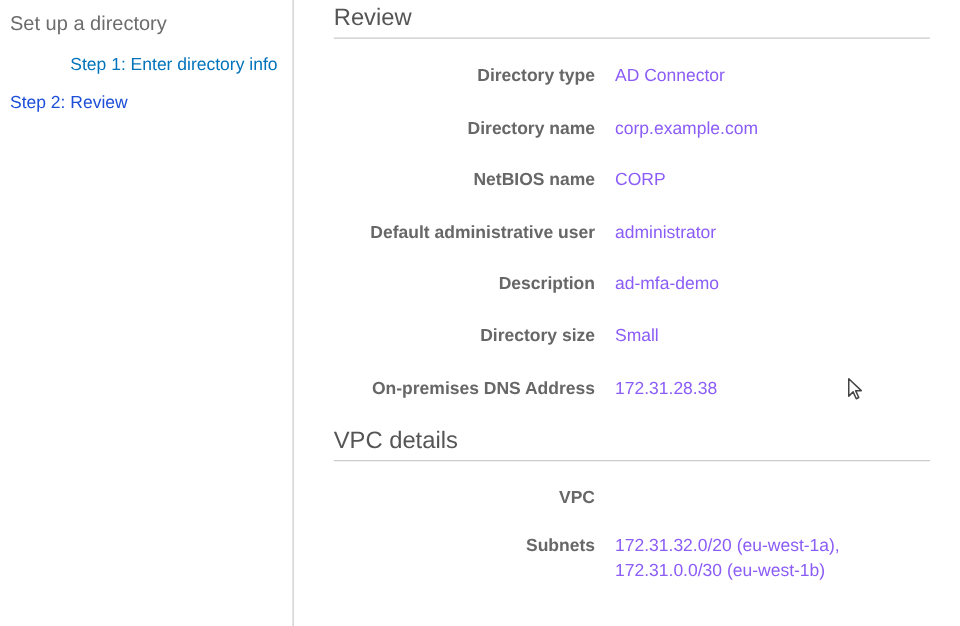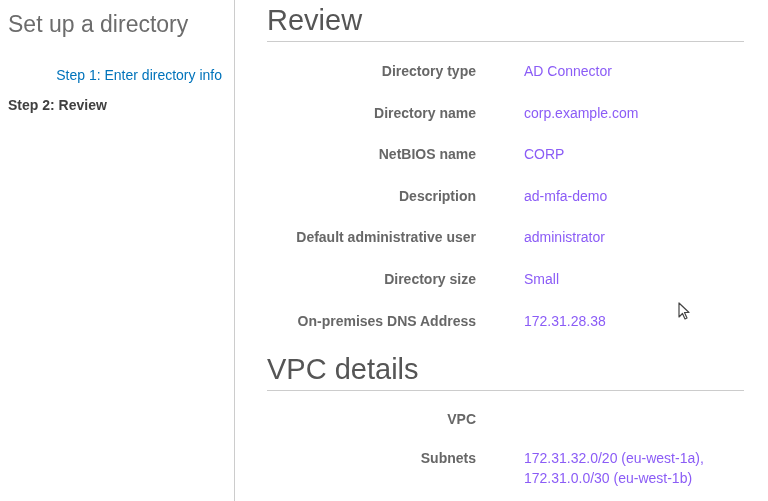--- a/index.html
+++ b/index.html
@@ -20,63 +20,62 @@
       display: flex;
       height: 100%;
     }
     .sidebar {
       width: 235px;
       padding: 10px 12px 0 8px;
       border-right: 1px solid #ccc;
       flex-shrink: 0;
     }
     .sidebar-title {
-      font-size: 23px;
+      font-size: 16px;
       font-weight: 400;
       color: #6c6c6c;
-      margin: 0 0 28px 0;
+      margin: 0 0 13px 0;
       line-height: 1.25;
     }
     .wizard-step {
       font-size: 14px;
       margin: 0 0 14px 0;
       cursor: pointer;
     }
     .wizard-step.link {
       color: #0073bb;
       text-align: right;
     }
     .wizard-step.active {
-      color: #404040;
-      font-weight: bold;
+      color: #1d4ed8;
+      font-weight: normal;
     }
     .main {
       flex: 1;
       padding: 4px 24px 0 32px;
       overflow: hidden;
     }
     .section-title {
-      font-size: 29px;
+      font-size: 19px;
       font-weight: 400;
       color: #555;
       margin: 0 0 4px 0;
     }
     .section-rule {
       border: none;
       border-top: 1px solid #ccc;
       margin: 0 0 20px 0;
     }
     .review-list {
       margin: 0 0 22px 0;
     }
     .review-row {
       display: flex;
       align-items: baseline;
       margin-bottom: 22px;
-      gap: 32px;
     }
     .review-label {
       flex: 0 0 225px;
       text-align: right;
       color: #676767;
       font-weight: 600;
       font-size: 14px;
       padding-right: 16px;
     }
     .review-value {
@@ -124,26 +123,26 @@
         </div>
         <div class="review-row">
           <div class="review-label">Directory name</div>
           <div class="review-value">corp.example.com</div>
         </div>
         <div class="review-row">
           <div class="review-label">NetBIOS name</div>
           <div class="review-value">CORP</div>
         </div>
         <div class="review-row">
+          <div class="review-label">Default administrative user</div>
+          <div class="review-value">administrator</div>
+        </div>
+        <div class="review-row">
           <div class="review-label">Description</div>
           <div class="review-value">ad-mfa-demo</div>
-        </div>
-        <div class="review-row">
-          <div class="review-label">Default administrative user</div>
-          <div class="review-value">administrator</div>
         </div>
         <div class="review-row">
           <div class="review-label">Directory size</div>
           <div class="review-value">Small</div>
         </div>
         <div class="review-row">
           <div class="review-label">On-premises DNS Address</div>
           <div class="review-value">172.31.28.38</div>
         </div>
       </div>

